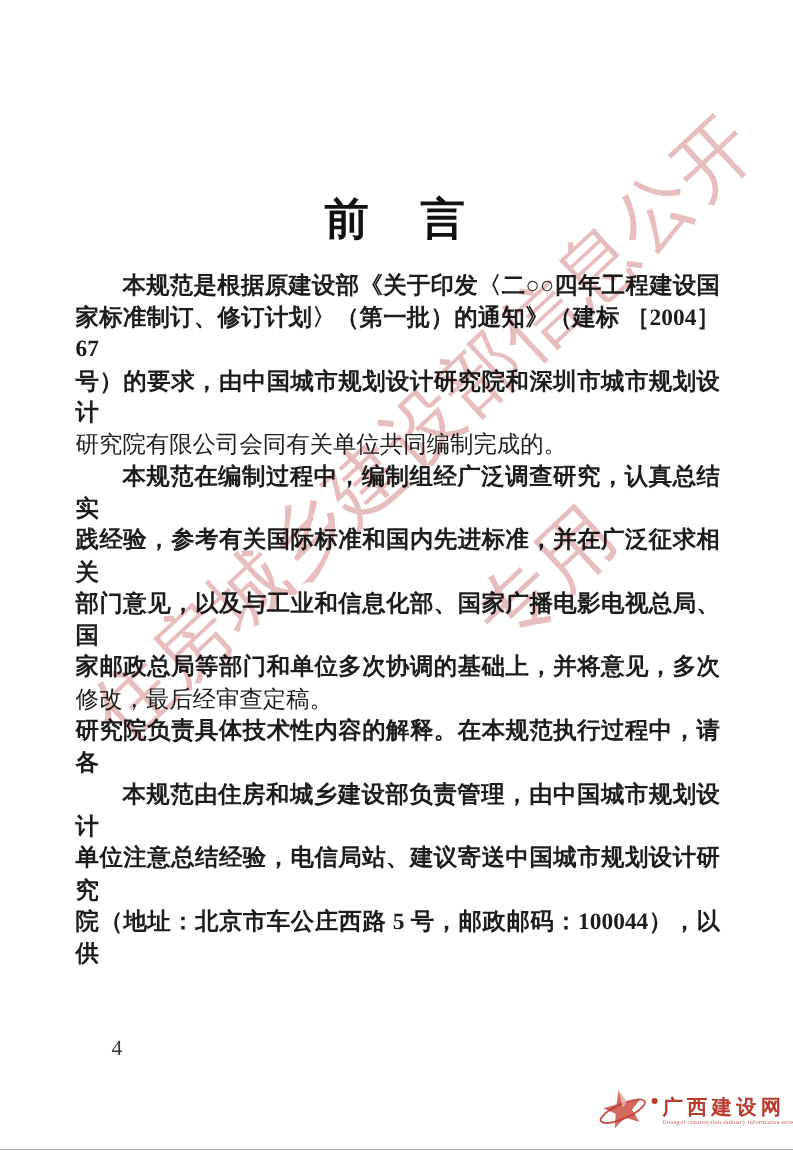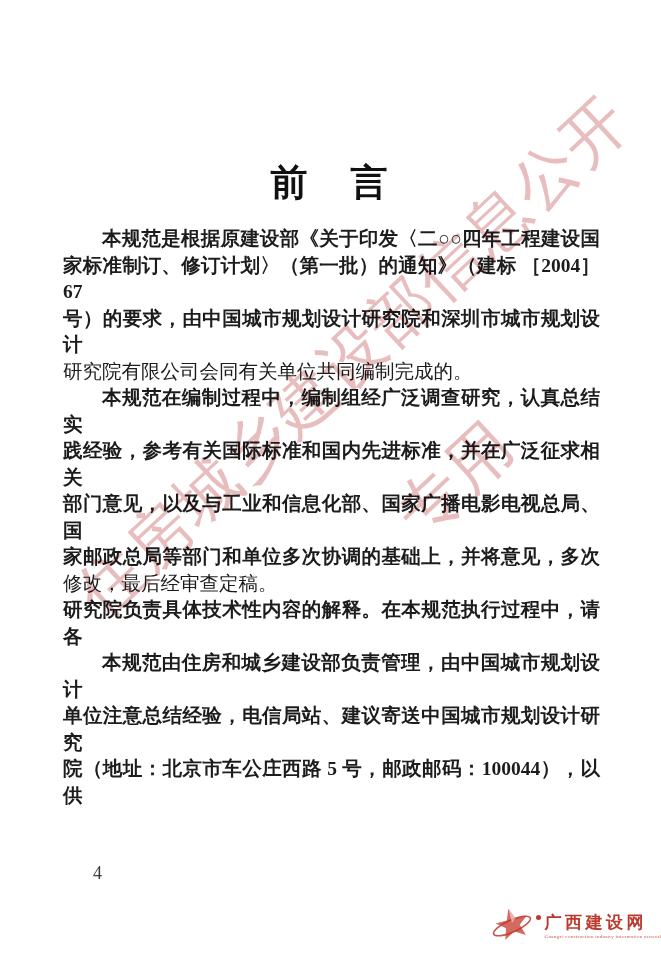--- a/index.html
+++ b/index.html
@@ -28,21 +28,21 @@
   
   .watermark{position:absolute;inset:0;pointer-events:none;mix-blend-mode:multiply;}
   .wm{
     position:absolute;font-size:64px;font-weight:400;letter-spacing:2px;
     color:rgba(214,135,135,0.55);white-space:nowrap;
     transform-origin:0 0;transform:rotate(-43deg);
   }
   .wm1{left:58px;top:572px;}
   .wm2{left:378px;top:492px;}
   
-  .site-logo{position:absolute;left:497px;top:901px;width:158px;display:flex;align-items:flex-start;justify-content:center;}
+  .site-logo{position:absolute;left:497px;top:901px;width:158px;display:flex;align-items:flex-start;}
   .logo-text-col{display:flex;flex-direction:column;margin-left:2px;margin-top:12px;}
   .logo-name{font-size:17px;font-weight:bold;letter-spacing:3.5px;color:#bb3a2e;line-height:20px;white-space:nowrap;}
   .logo-tagline{font-size:5px;letter-spacing:0.3px;color:#c0564c;line-height:7px;white-space:nowrap;}
   .logo-dot{width:5px;height:5px;border-radius:50%;background:#bb3a2e;margin-top:14px;margin-right:2px;flex:0 0 auto;}
 </style>
 </head>
 <body>
 
 <div class="sheet">
 

